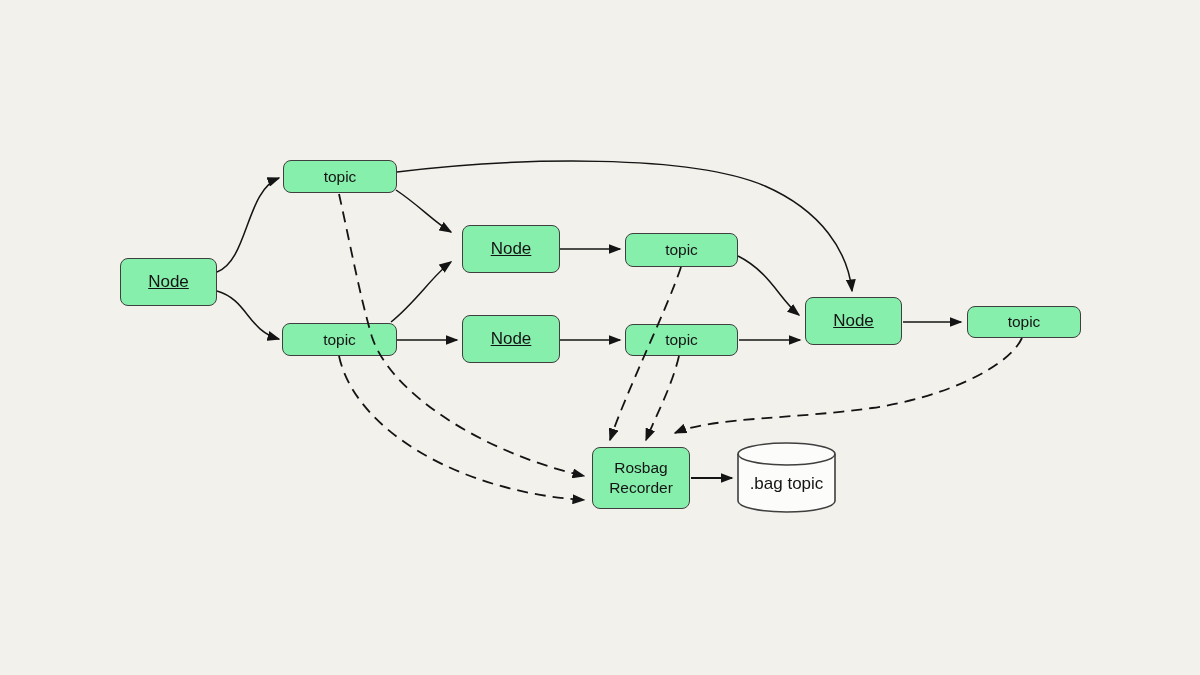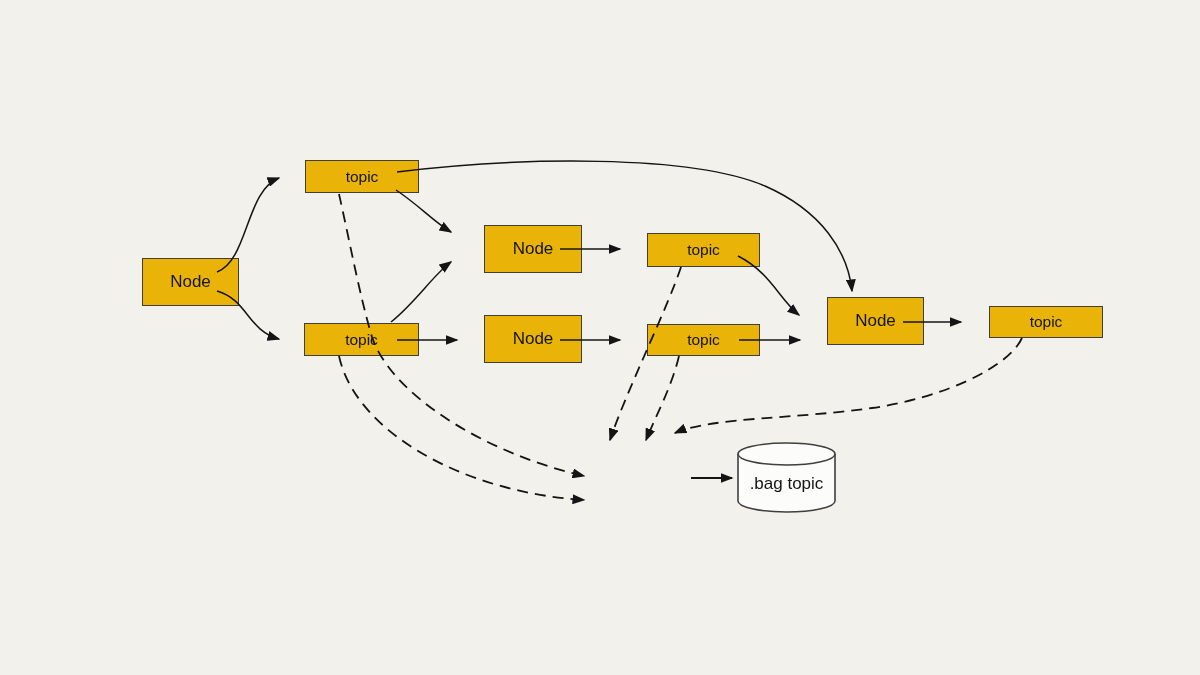--- a/index.html
+++ b/index.html
@@ -5,28 +5,27 @@
   html,body{margin:0;padding:0;}
   body{
     width:1200px;height:675px;overflow:hidden;
     background:#f2f1ec;
     font-family:"Liberation Sans",sans-serif;
   }
   .canvas{position:relative;width:1200px;height:675px;}
   .layer{position:absolute;left:0;top:0;width:1200px;height:675px;pointer-events:none;}
   .box{
     position:absolute;box-sizing:border-box;
-    background:#eab308;
+    background:#86efac;
     border:1.6px solid #3f3f3f;
-    border-radius:0;
+    border-radius:8px;
     display:flex;align-items:center;justify-content:center;
     color:#141414;
-    margin-left:22px;
   }
-  .node-box{font-size:17px;}
+  .node-box{font-size:17px;text-decoration:underline;}
   .topic-box{font-size:15.5px;}
   .recorder-box{font-size:15.5px;text-align:center;line-height:1.28;white-space:pre-line;}
   .bag-label{
     position:absolute;display:flex;align-items:center;justify-content:center;
     color:#141414;font-size:17px;
   }
   .edge{fill:none;stroke:#141414;stroke-width:1.5;}
   .edge.dashed{stroke-dasharray:11 7;stroke-width:1.8;}
   .edge.thick{stroke-width:2;}
   .cyl{fill:#fcfcfa;stroke:#3f3f3f;stroke-width:1.6;}
@@ -70,20 +69,24 @@
   </div>
 
   <div class="box node-box" style="left:805px;top:297px;width:97px;height:48px;">
     <span>Node</span>
   </div>
 
   <div class="box topic-box" style="left:967px;top:306px;width:114px;height:32px;">
     <span>topic</span>
   </div>
 
+  <div class="box recorder-box" style="left:592px;top:447px;width:98px;height:62px;">
+    <span>Rosbag
+Recorder</span>
+  </div>
 
   <div class="bag-label" style="left:738px;top:462px;width:97px;height:44px;">.bag topic</div>
 
   <svg class="layer" viewBox="0 0 1200 675">
     <defs>
       <marker id="ah" markerWidth="13" markerHeight="10" refX="11.5" refY="5" orient="auto" markerUnits="userSpaceOnUse">
         <path d="M0,0 L13,5 L0,10 z" fill="#141414"></path>
       </marker>
     </defs>
 

